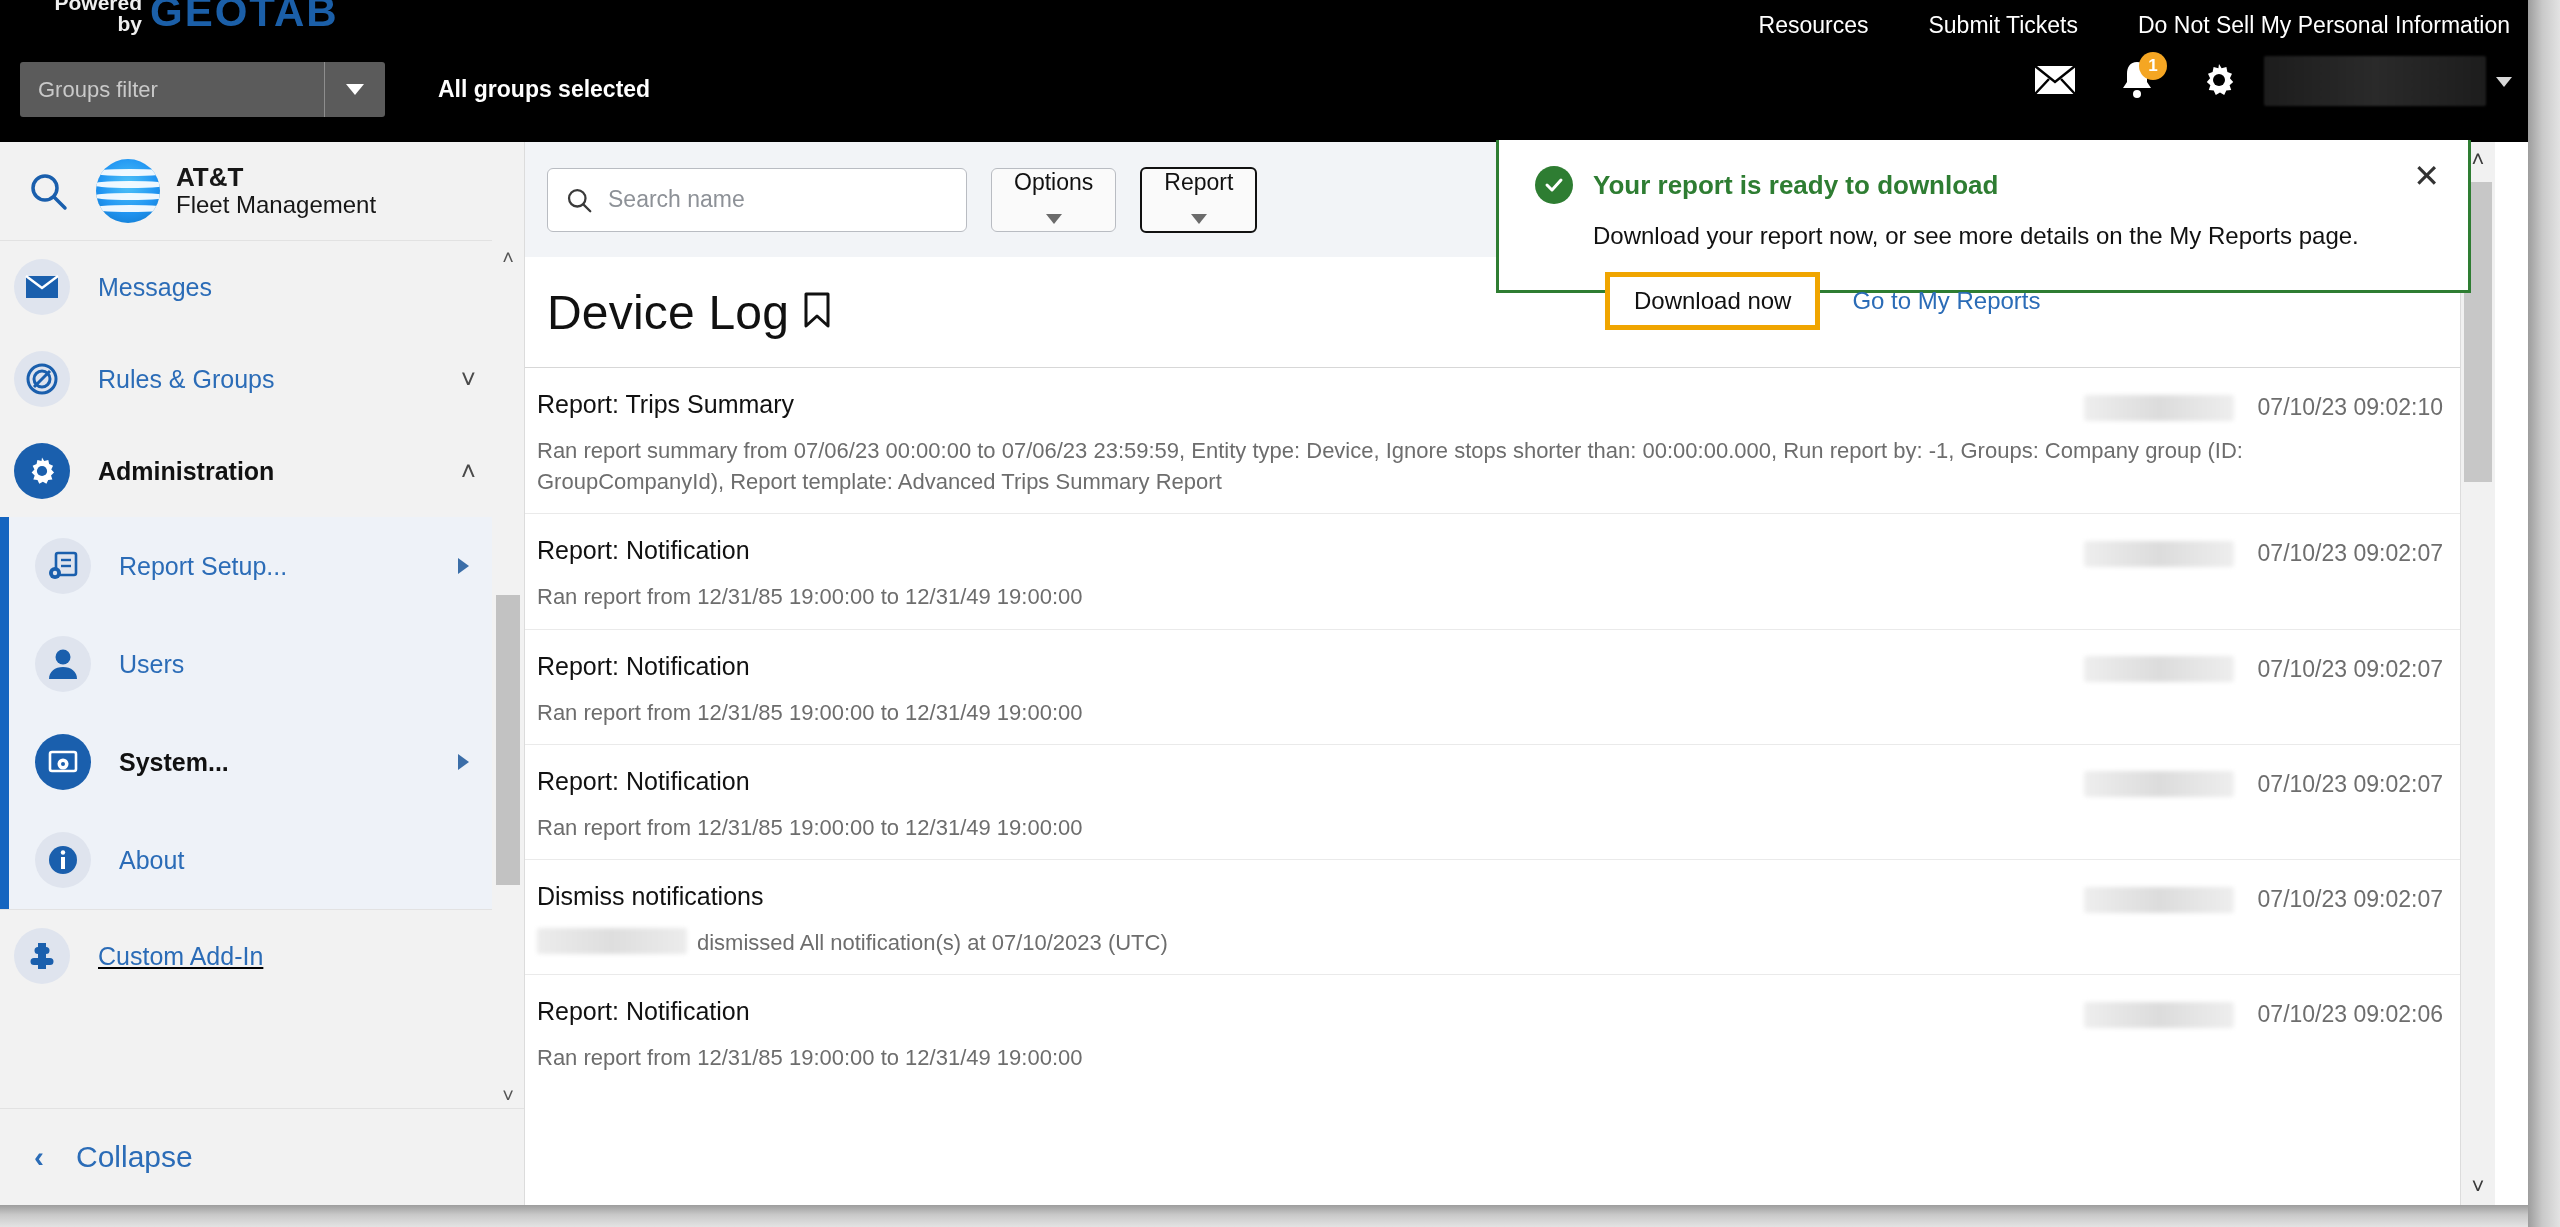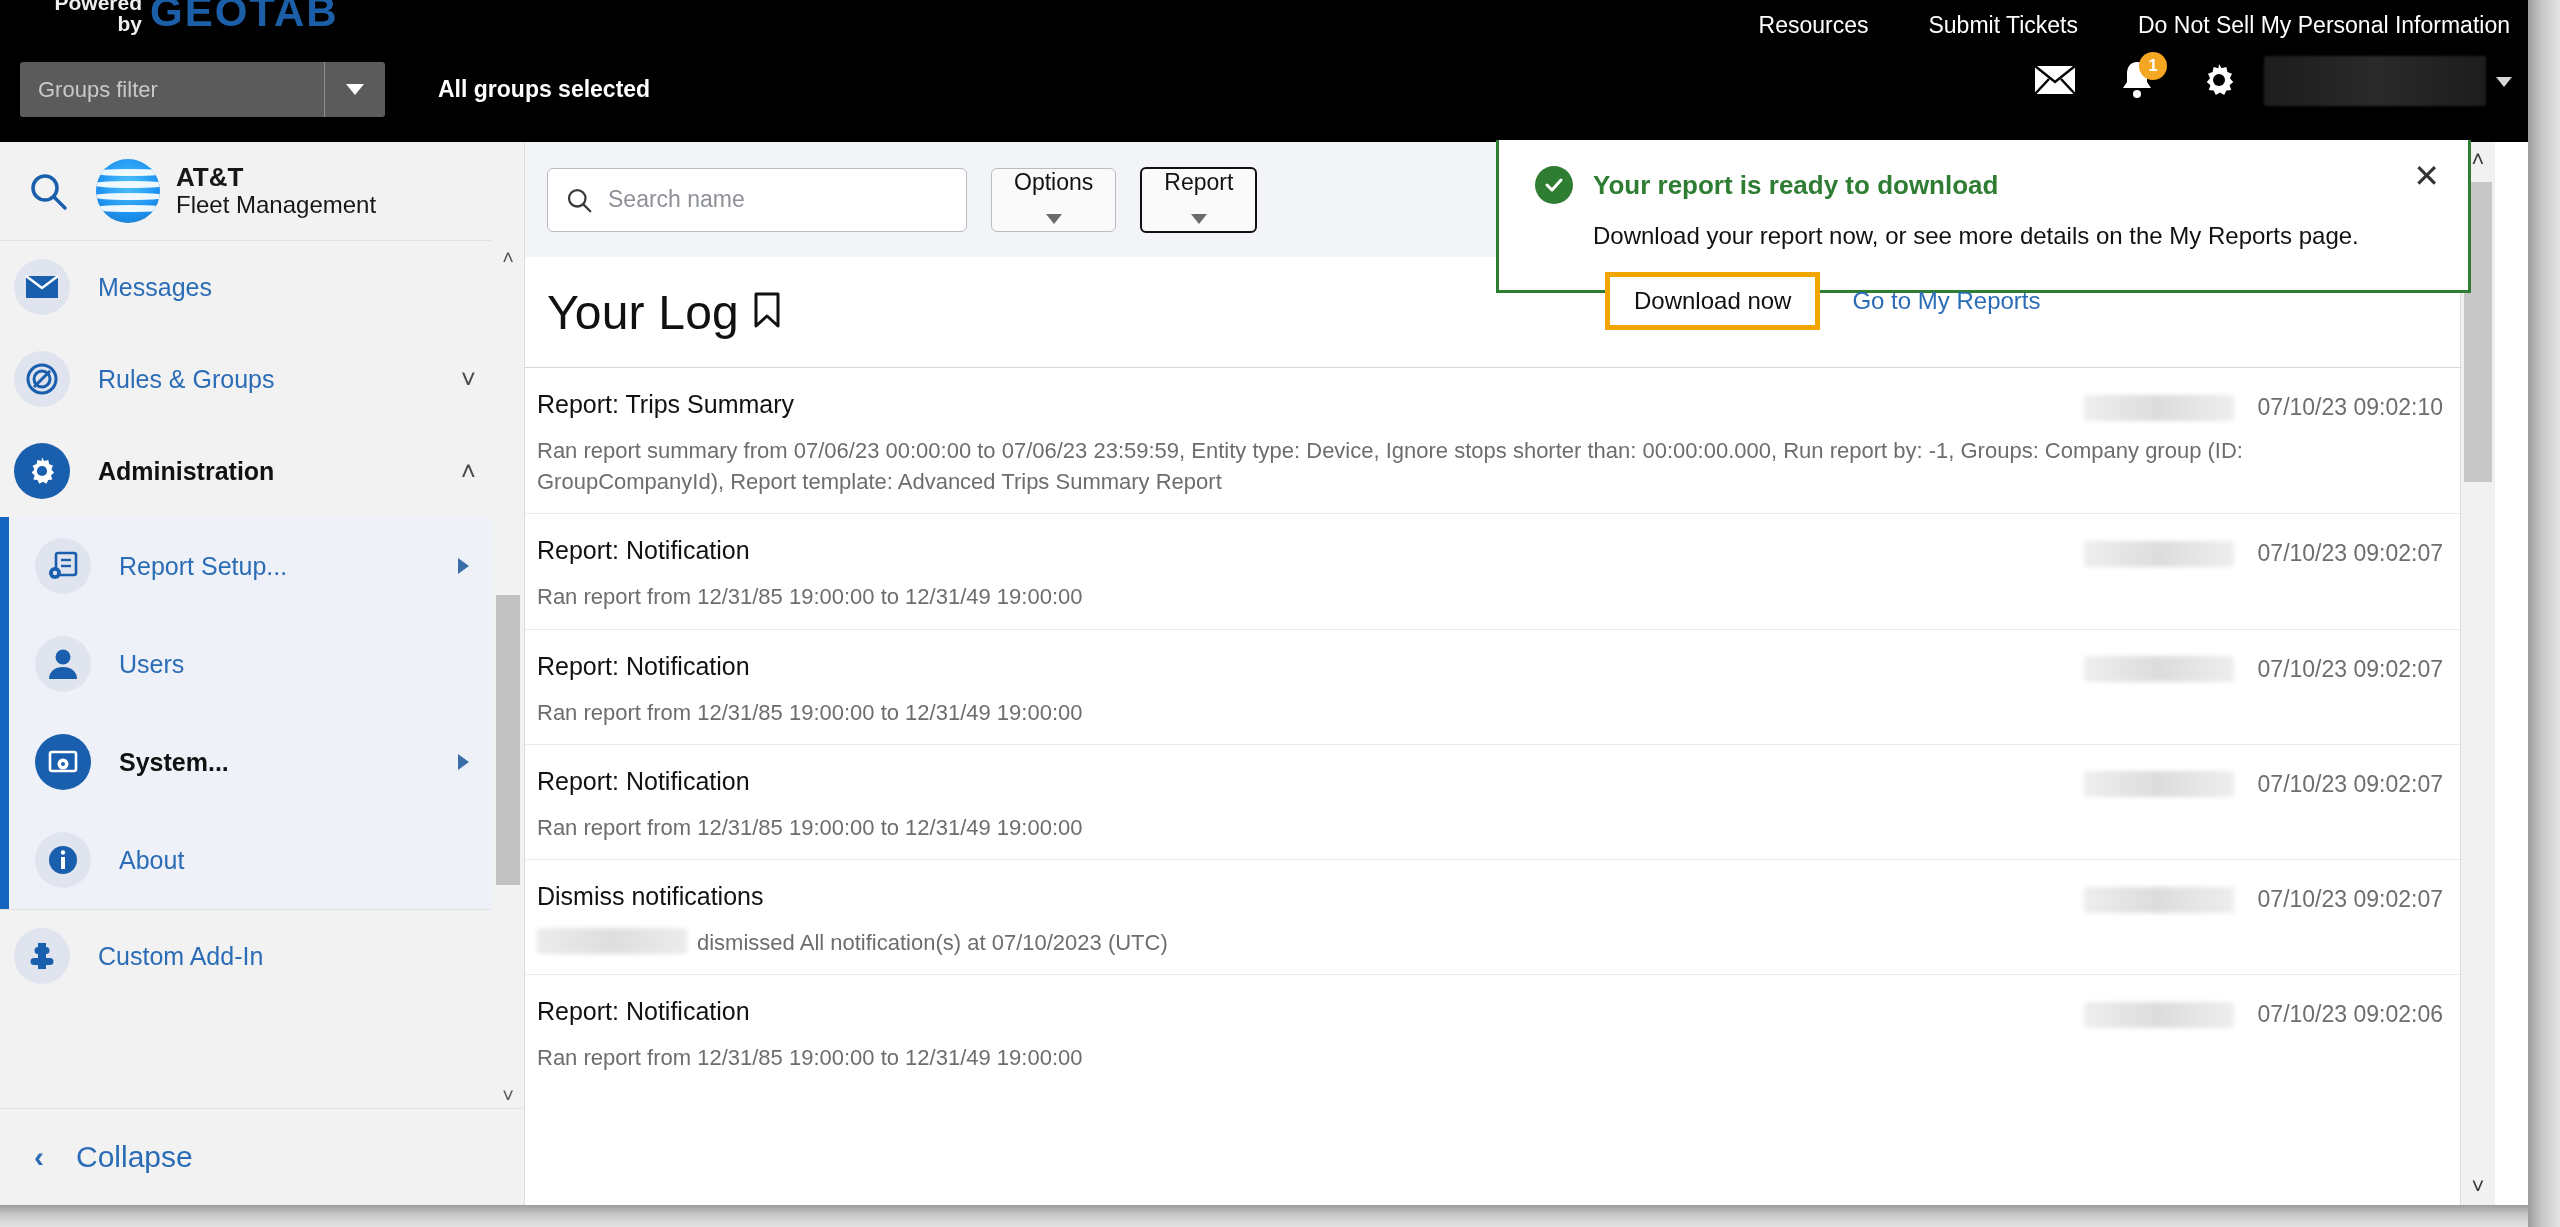--- a/index.html
+++ b/index.html
@@ -100,21 +100,21 @@
   .nav-lbl{margin-left:28px;font-size:25px;color:#2b6cb7;}
   .nav-lbl.strong{color:#111;font-weight:bold;}
   .nav-chev{position:absolute;right:48px;color:#4a4a4a;font-size:26px;}
   .nav-arrow{position:absolute;right:55px;width:0;height:0;
     border-top:8px solid transparent;border-bottom:8px solid transparent;border-left:11px solid #3b6ea8;}
 
   .submenu{background:#eef2f8;border-left:9px solid #1565c0;}
   .submenu .nav-item{height:98px;padding-left:26px;}
   .submenu .nav-ic{width:56px;height:56px;}
 
-  .addin-sep{border-top:1px solid #e2e2e2;}
+  .addin-sep{border-top:1px solid #e2e2e2;text-decoration:underline;}
   .sb-collapse{
     position:absolute;left:0;bottom:0;width:524px;height:96px;
     border-top:1px solid #e2e2e2;background:#f2f2f2;
     display:flex;align-items:center;padding-left:34px;cursor:pointer;
   }
   .sb-collapse .chev{font-size:30px;color:#2b6cb7;font-weight:bold;}
   .sb-collapse .lbl{margin-left:32px;font-size:30px;color:#2b6cb7;}
 
   
   .sb-scroll{position:absolute;right:0;top:98px;width:32px;height:872px;background:#f2f2f2;}
@@ -380,21 +380,21 @@
           <span>Options</span>
           <i class="tcaret"></i>
         </div>
         <div class="tbtn focus">
           <span>Report</span>
           <i class="tcaret"></i>
         </div>
       </div>
 
       <div class="titlerow">
-        <span class="pagetitle">Your Log</span>
+        <span class="pagetitle">Device Log</span>
         <span>
           <svg width="28" height="36" viewBox="0 0 28 36">
               <path d="M3 2h22v32l-11-10-11 10z" stroke="#111" stroke-width="3" fill="#fff" stroke-linejoin="round"></path>
             </svg>
         </span>
       </div>
 
       <div class="loglist">
 
         <div class="logrow">

